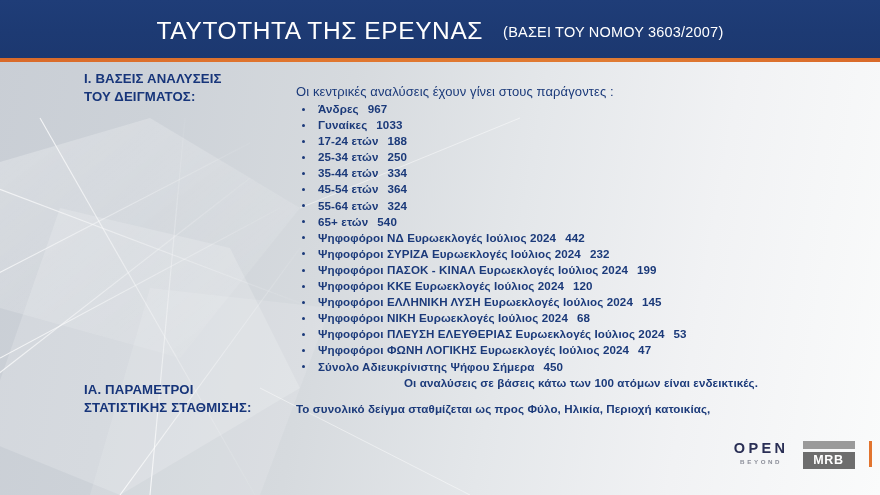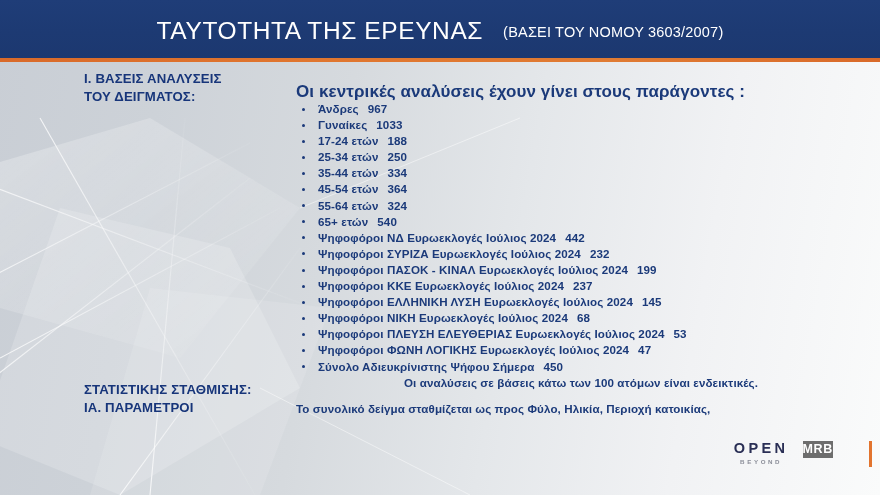--- a/index.html
+++ b/index.html
@@ -46,21 +46,21 @@
   }
   #label-bases{left:84px;top:70px;}
   #label-params{left:84px;top:381px;}
   .left-label .ln{display:block;}
   
   #content{
     position:absolute;left:296px;top:84px;width:570px;
     color:#1b3a7a;
   }
   .lead{
-    font-size:17px;font-weight:bold;line-height:16px;letter-spacing:.1px;
+    font-size:13px;font-weight:normal;line-height:16px;letter-spacing:.1px;
     white-space:nowrap;margin:0 0 1px 0;
   }
   ul.bullets{
     list-style:none;margin:0;padding:0;
   }
   ul.bullets li{
     position:relative;font-size:11.6px;font-weight:bold;line-height:16.1px;
     letter-spacing:.1px;white-space:nowrap;padding-left:22px;
   }
   ul.bullets li .dot{
@@ -84,21 +84,21 @@
     position:absolute;right:8px;bottom:18px;height:36px;
     display:flex;align-items:flex-start;gap:14px;
   }
   #open-logo{display:flex;flex-direction:column;align-items:center;line-height:1;}
   #open-logo .open-word{
     color:#2a2f55;font-size:14.5px;font-weight:bold;letter-spacing:3.4px;
   }
   #open-logo .beyond-word{
     color:#8b8e99;font-size:6.2px;font-weight:bold;letter-spacing:2.6px;margin-top:3px;
   }
-  #mrb-logo{display:flex;flex-direction:row;align-items:stretch;width:52px;}
+  #mrb-logo{display:flex;flex-direction:column;align-items:stretch;width:52px;}
   #mrb-logo .mrb-bar{height:8px;background:#9a9a9a;margin-bottom:2.5px;}
   #mrb-logo .mrb-box{
     background:#6d6d6d;color:#ffffff;font-size:12.5px;font-weight:bold;
     text-align:center;letter-spacing:.6px;padding:1px 0 2px 0;
   }
   #orange-tick{width:3.5px;height:26px;background:#e2742e;}
 </style>
 </head>
 <body>
 
@@ -141,39 +141,39 @@
     <span class="title-main">ΤΑΥΤΟΤΗΤΑ  ΤΗΣ ΕΡΕΥΝΑΣ</span>
     <span class="title-sub">(ΒΑΣΕΙ ΤΟΥ ΝΟΜΟΥ 3603/2007)</span>
   </div>
 
   <div class="left-label" id="label-bases">
     <span class="ln">Ι.  ΒΑΣΕΙΣ ΑΝΑΛΥΣΕΙΣ</span>
     <span class="ln">ΤΟΥ ΔΕΙΓΜΑΤΟΣ:</span>
   </div>
 
   <div class="left-label" id="label-params">
+    <span class="ln">ΙΑ. ΠΑΡΑΜΕΤΡΟΙ</span>
     <span class="ln">ΣΤΑΤΙΣΤΙΚΗΣ ΣΤΑΘΜΙΣΗΣ:</span>
-    <span class="ln">ΙΑ. ΠΑΡΑΜΕΤΡΟΙ</span>
   </div>
 
   <div id="content">
     <p class="lead">Οι κεντρικές αναλύσεις έχουν γίνει στους παράγοντες :</p>
     <ul class="bullets" id="bullet-list">
         <li><span class="dot"></span><span>Άνδρες</span><span class="num">967</span></li>
         <li><span class="dot"></span><span>Γυναίκες</span><span class="num">1033</span></li>
         <li><span class="dot"></span><span>17-24 ετών</span><span class="num">188</span></li>
         <li><span class="dot"></span><span>25-34 ετών</span><span class="num">250</span></li>
         <li><span class="dot"></span><span>35-44 ετών</span><span class="num">334</span></li>
         <li><span class="dot"></span><span>45-54 ετών</span><span class="num">364</span></li>
         <li><span class="dot"></span><span>55-64 ετών</span><span class="num">324</span></li>
         <li><span class="dot"></span><span>65+ ετών</span><span class="num">540</span></li>
         <li><span class="dot"></span><span>Ψηφοφόροι ΝΔ Ευρωεκλογές Ιούλιος 2024</span><span class="num">442</span></li>
         <li><span class="dot"></span><span>Ψηφοφόροι ΣΥΡΙΖΑ Ευρωεκλογές Ιούλιος 2024</span><span class="num">232</span></li>
         <li><span class="dot"></span><span>Ψηφοφόροι ΠΑΣΟΚ - ΚΙΝΑΛ Ευρωεκλογές Ιούλιος 2024</span><span class="num">199</span></li>
-        <li><span class="dot"></span><span>Ψηφοφόροι ΚΚΕ Ευρωεκλογές Ιούλιος 2024</span><span class="num">237</span></li>
+        <li><span class="dot"></span><span>Ψηφοφόροι ΚΚΕ Ευρωεκλογές Ιούλιος 2024</span><span class="num">120</span></li>
         <li><span class="dot"></span><span>Ψηφοφόροι ΕΛΛΗΝΙΚΗ ΛΥΣΗ Ευρωεκλογές Ιούλιος 2024</span><span class="num">145</span></li>
         <li><span class="dot"></span><span>Ψηφοφόροι ΝΙΚΗ Ευρωεκλογές Ιούλιος 2024</span><span class="num">68</span></li>
         <li><span class="dot"></span><span>Ψηφοφόροι ΠΛΕΥΣΗ ΕΛΕΥΘΕΡΙΑΣ Ευρωεκλογές Ιούλιος 2024</span><span class="num">53</span></li>
         <li><span class="dot"></span><span>Ψηφοφόροι ΦΩΝΗ ΛΟΓΙΚΗΣ Ευρωεκλογές Ιούλιος 2024</span><span class="num">47</span></li>
         <li><span class="dot"></span><span>Σύνολο Αδιευκρίνιστης Ψήφου Σήμερα</span><span class="num">450</span></li>
       </ul>
     <div class="note">Οι αναλύσεις σε βάσεις κάτω των 100 ατόμων είναι ενδεικτικές.</div>
   </div>
 
   <div id="weight-block">

